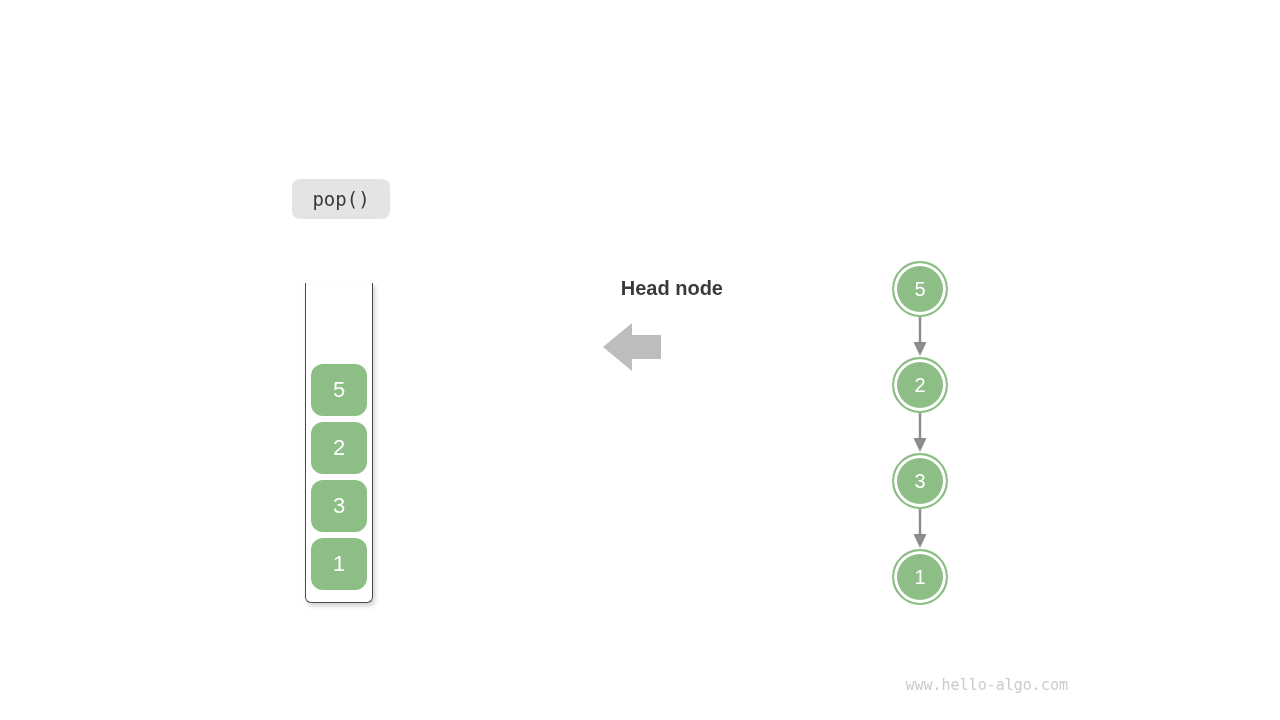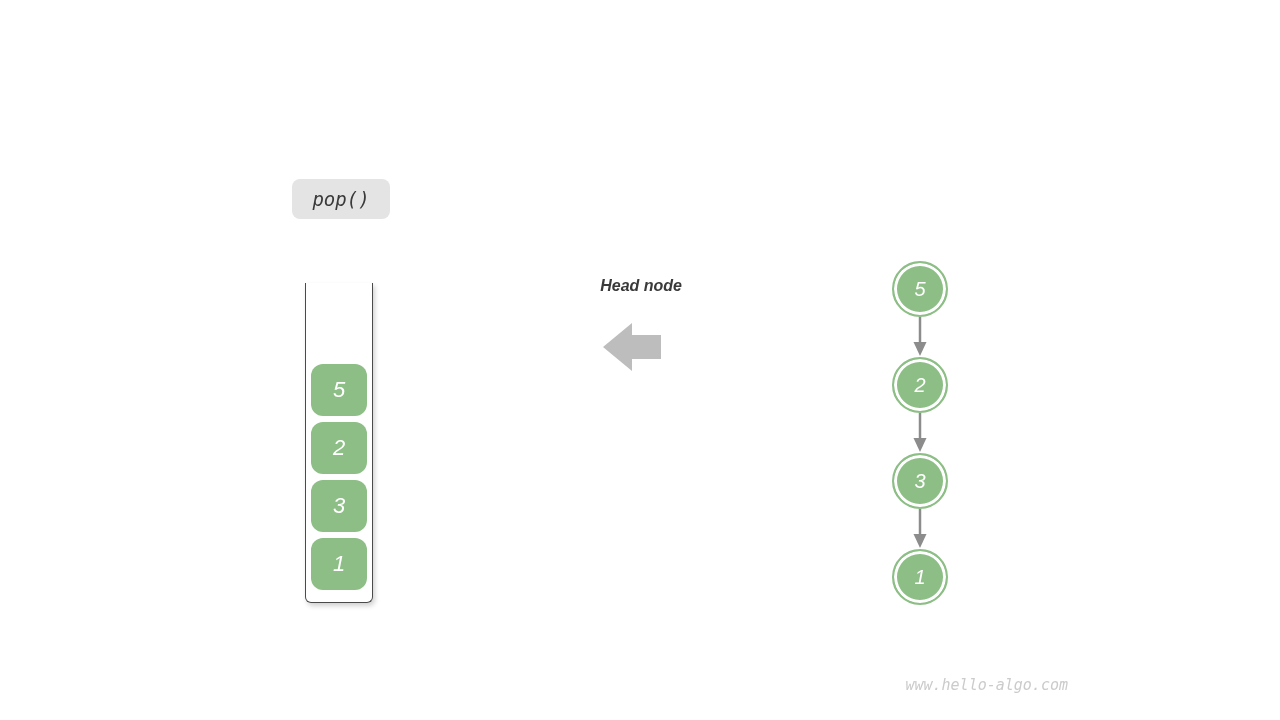--- a/index.html
+++ b/index.html
@@ -11,21 +11,20 @@
     --connector:#8C8C8C;
     --watermark:#CBCBCB;
     --step-gray:#9E9E9E;
     --container-border:#4A4A4A;
     --step-bg:#F8F8F8;
   }
   html,body{margin:0;padding:0;background:#fff;}
   .canvas{
     position:relative;width:1108px;height:720px;background:#fff;overflow:hidden;
     font-family:"Liberation Sans",sans-serif;
-    font-style:italic;
   }
   .op-label{
     position:absolute;left:292px;top:179px;width:98px;height:40px;
     background:var(--label-bg);border-radius:8px;
     display:flex;align-items:center;justify-content:center;
     font-family:"DejaVu Sans Mono",monospace;font-size:19px;color:var(--dark-text);
   }
   .action-label{
     position:absolute;left:964px;top:182px;width:281px;height:44px;
     background:var(--label-bg);border-radius:8px;
@@ -65,22 +64,22 @@
   .ll-node.n1{top:357px;}
   .ll-node.n2{top:453px;}
   .ll-node.n3{top:549px;}
   .connector{
     position:absolute;left:910px;color:var(--connector);
   }
   .connector.c0{top:317px;}
   .connector.c1{top:413px;}
   .connector.c2{top:509px;}
   .node-label{
-    position:absolute;right:426px;width:200px;text-align:right;
-    font-size:16px;font-weight:bold;color:var(--dark-text);white-space:nowrap;
+    position:absolute;right:385px;width:200px;text-align:right;
+    font-size:20px;font-weight:bold;color:var(--dark-text);white-space:nowrap;
   }
   .node-label.head{top:277px;}
   .node-label.tail{top:565px;}
   .step-box{
     position:absolute;left:35px;top:641px;width:146px;height:52px;
     box-sizing:border-box;background:var(--step-bg);
     border:2px solid var(--step-gray);border-radius:10px;
     display:flex;align-items:center;justify-content:center;
     font-family:"DejaVu Sans Mono",monospace;font-weight:bold;
     font-size:23px;color:var(--step-gray);

